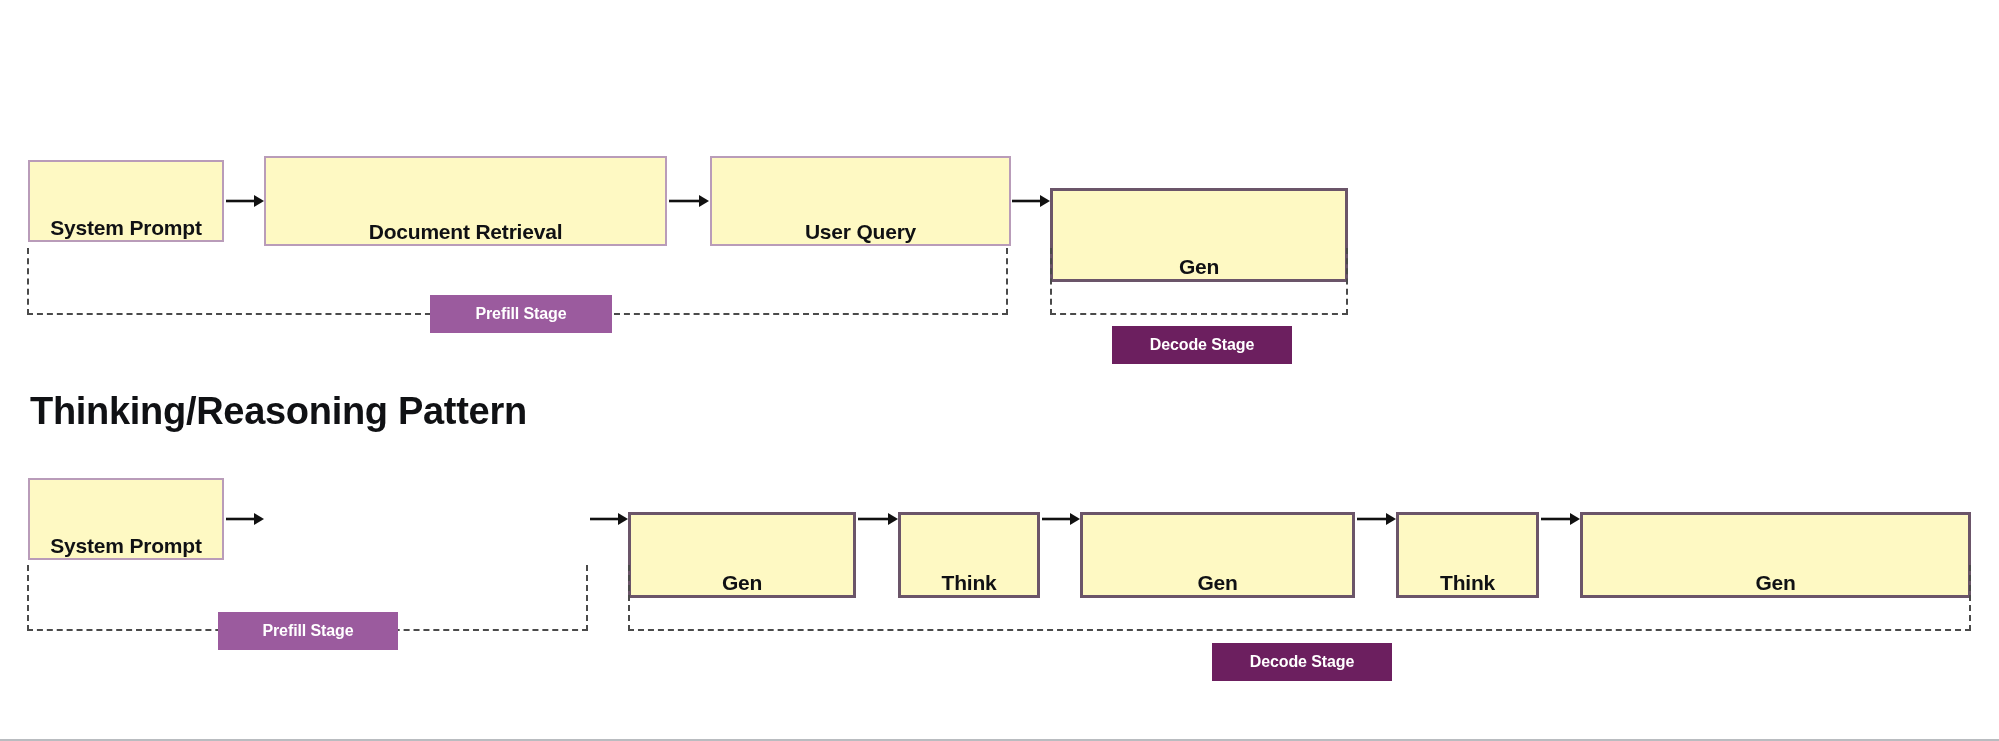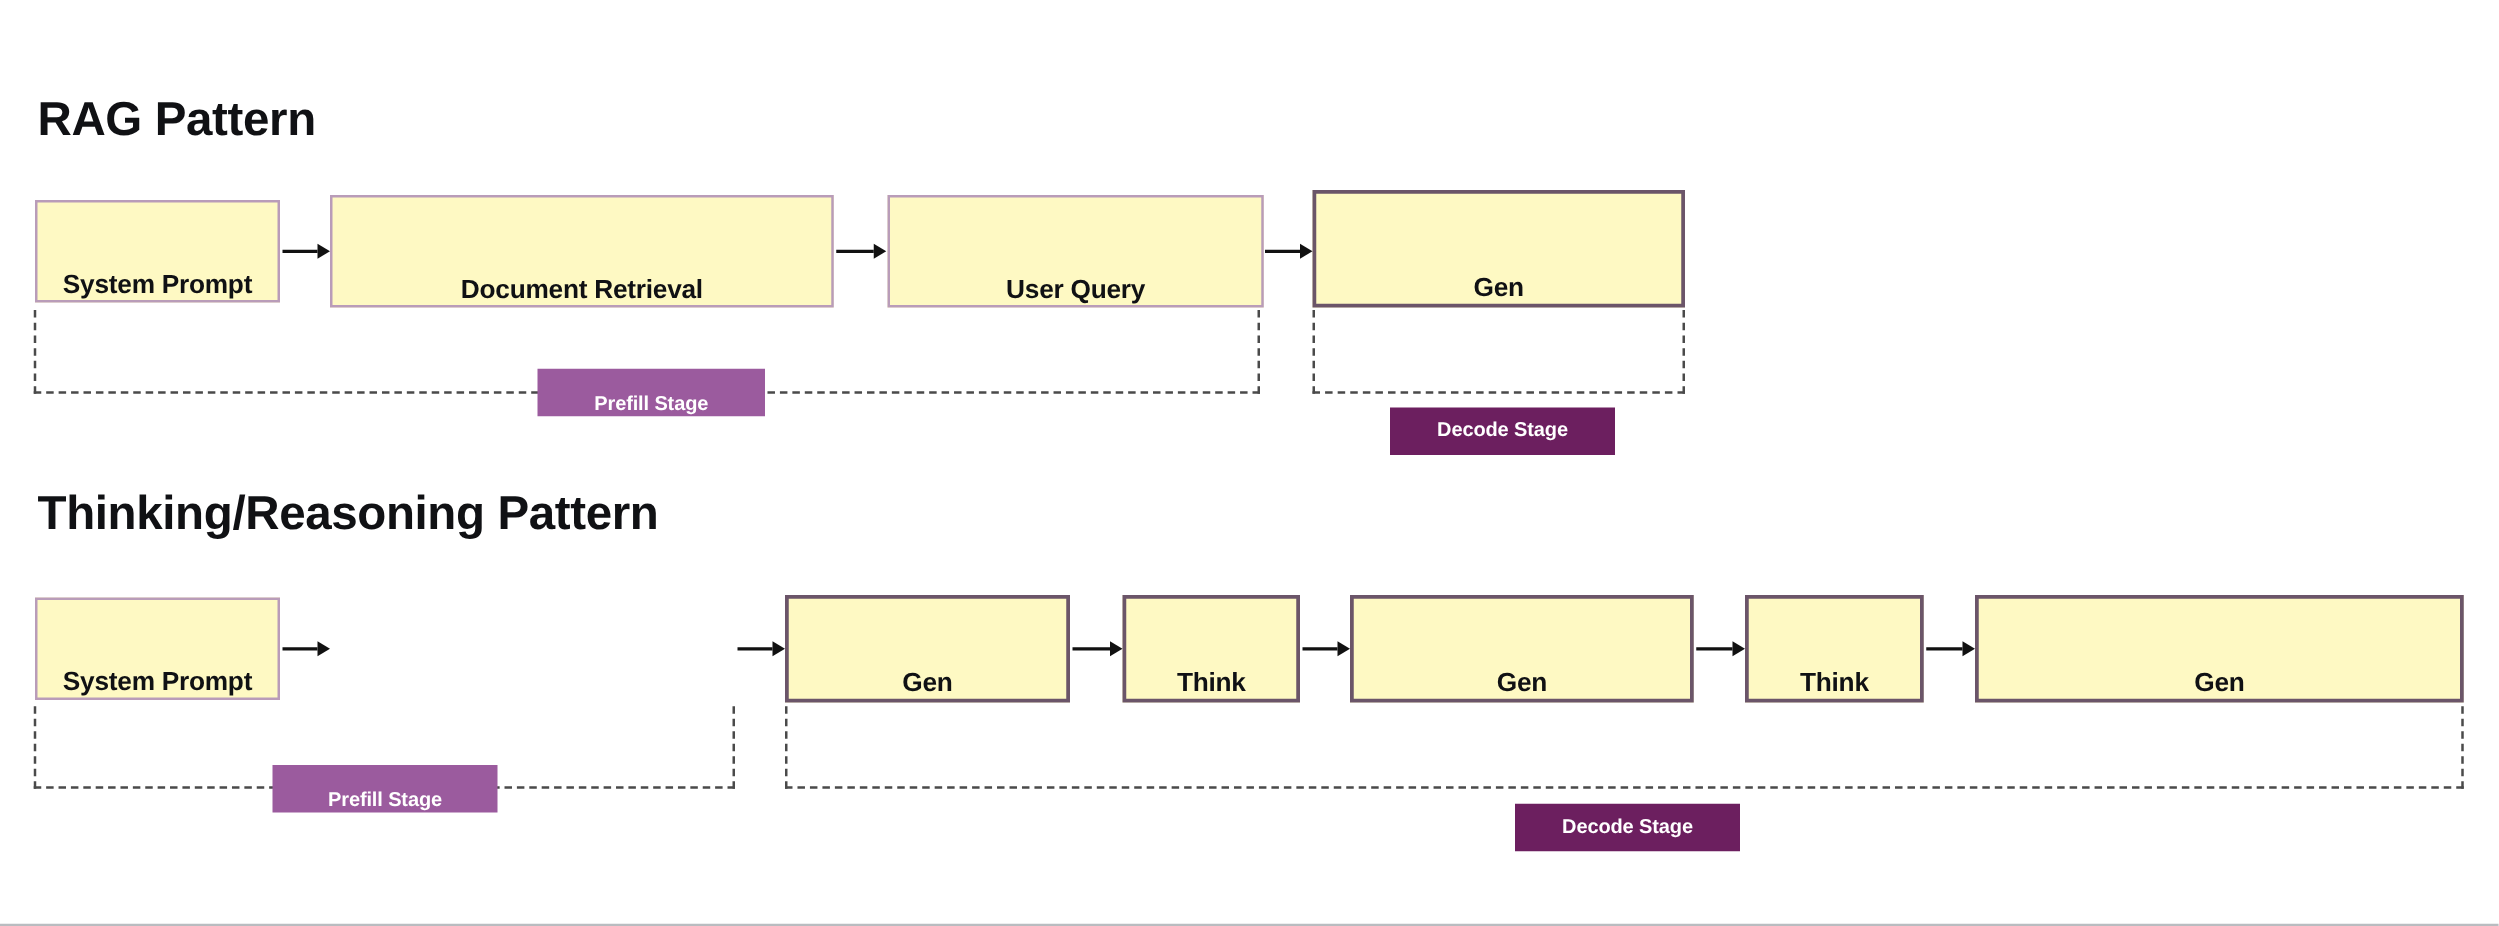--- a/index.html
+++ b/index.html
@@ -37,21 +37,21 @@
   
   .flow-box {
     position: absolute;
     box-sizing: border-box;
     background: #fef9c3;
     border: 2px solid #b99cb9;
     display: flex;
     align-items: flex-end;
     justify-content: center;
   }
-  .flow-box.dark { border-color: #6b5569; border-width: 3px; }
+  .flow-box.dark { border-color: #6b5569; border-width: 3px; margin-top: 36px; }
   .flow-box .box-label {
     font-size: 21px;
     font-weight: bold;
     color: #101114;
     letter-spacing: -0.2px;
     white-space: nowrap;
   }
 
   
   .arrow {
@@ -78,29 +78,28 @@
     box-sizing: border-box;
     display: flex;
     align-items: center;
     justify-content: center;
     color: #ffffff;
     font-size: 16px;
     font-weight: bold;
     letter-spacing: -0.1px;
     white-space: nowrap;
   }
-  .stage-badge.prefill { background: #9b5b9e; align-items: flex-end; }
+  .stage-badge.prefill { background: #9b5b9e; }
   .stage-badge.decode  { background: #6c1f5f; margin-top: 31px; }
 </style>
 </head>
 <body>
 
 <div id="canvas">
 
-  <div class="section-title" id="title-rag">RAG Pattern</div>
 
   <div class="flow-box" style="left:28px; top:160px; width:196px; height:82px;">
     <span class="box-label">System Prompt</span>
   </div>
 
   <div class="flow-box" style="left:710px; top:156px; width:301px; height:90px;">
     <span class="box-label">User Query</span>
   </div>
 
   <div class="flow-box" style="left:264px; top:156px; width:403px; height:90px;">

